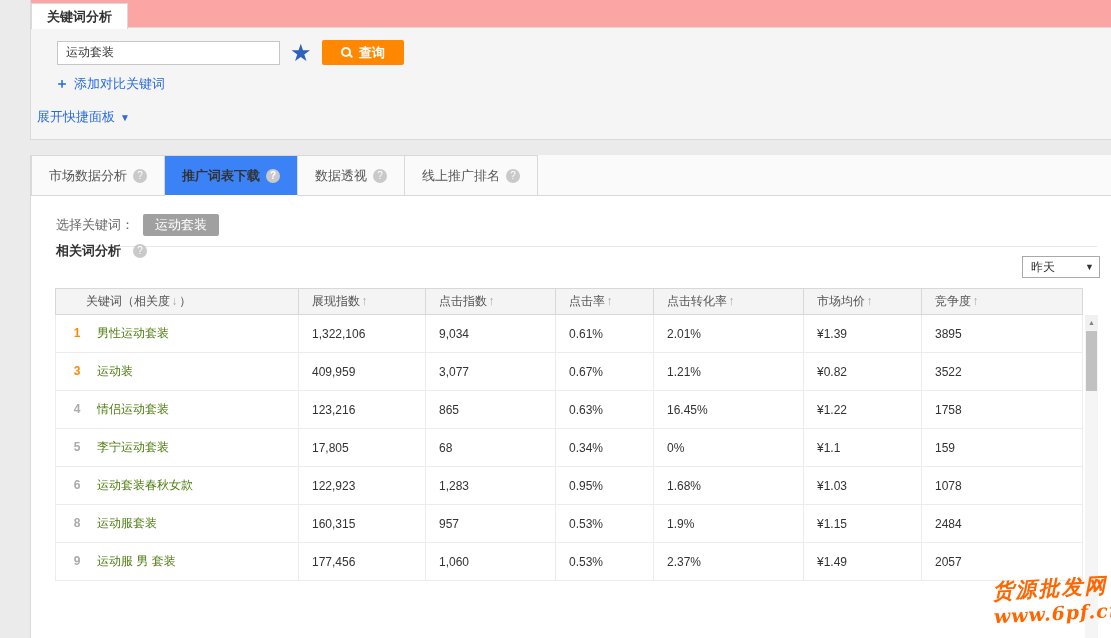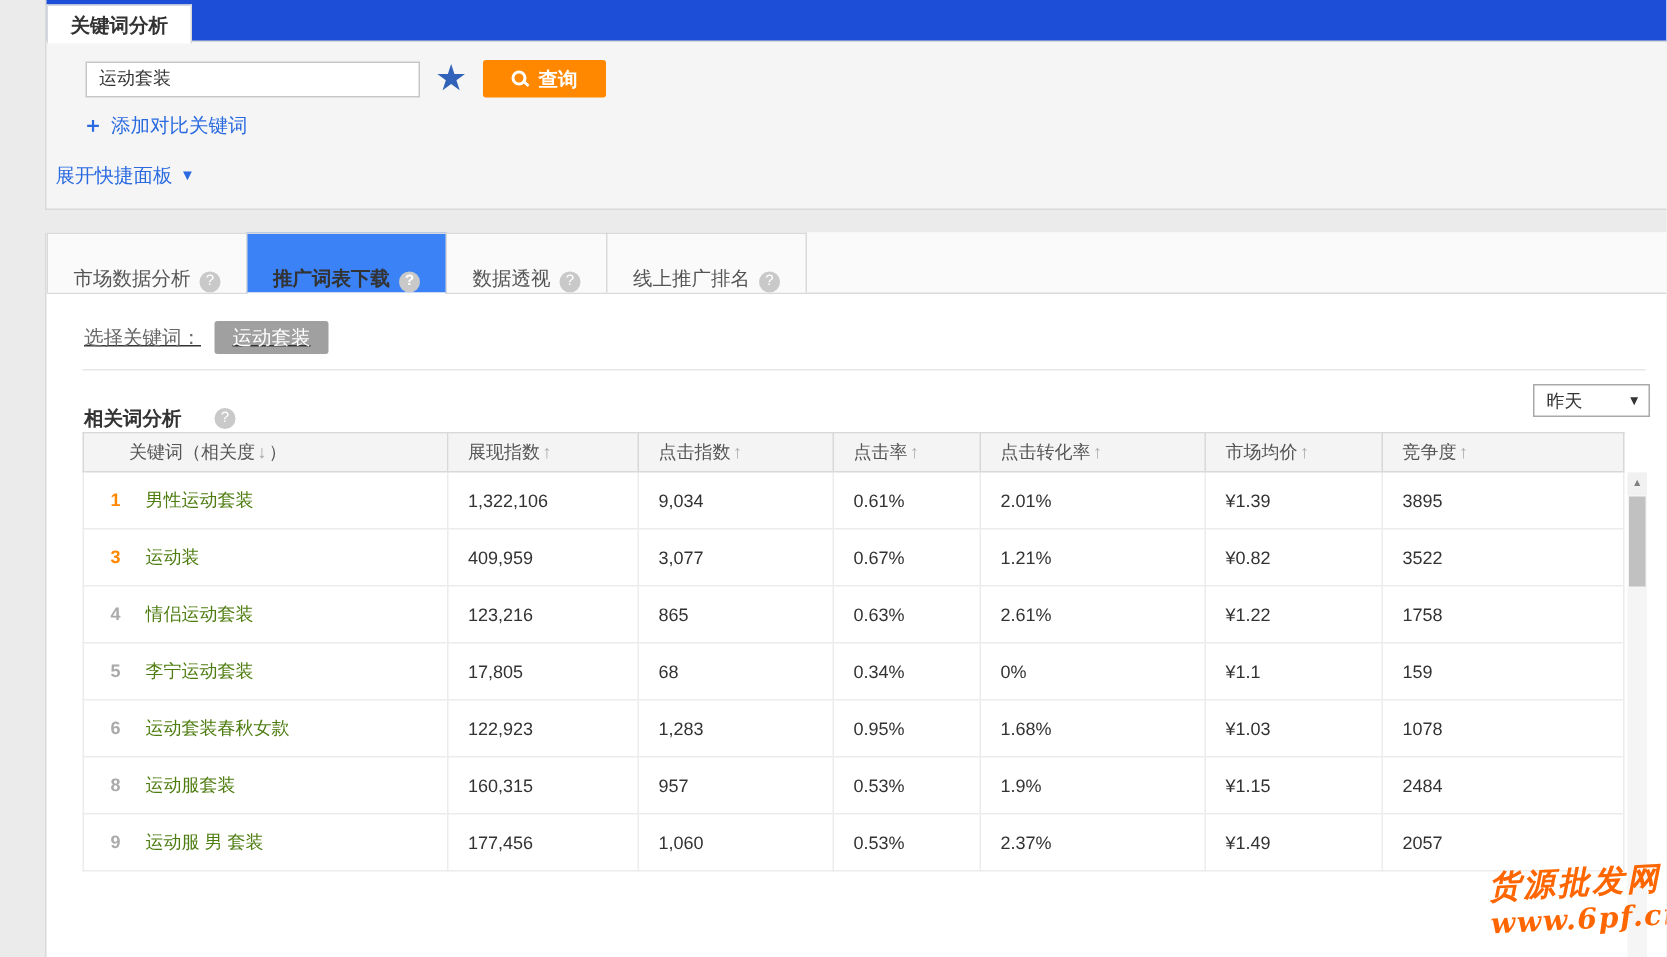--- a/index.html
+++ b/index.html
@@ -2,21 +2,21 @@
 <html><head>
 <meta charset="utf-8">
 <style>
   * { margin:0; padding:0; box-sizing:border-box; }
   html,body { width:1111px; height:638px; overflow:hidden; background:#ebebeb;
     font-family:"Liberation Sans","DejaVu Sans",sans-serif; font-size:12px; color:#333; position:relative; }
 
   
   .top-panel { position:absolute; left:30px; top:0; width:1081px; height:140px;
     background:#f5f5f5; border-left:1px solid #d9d9d9; border-bottom:1px solid #d9d9d9; }
-  .top-strip { position:relative; height:28px; background:#1d4ed8; border-bottom:1px solid #d9d9d9; }
+  .top-strip { position:relative; height:28px; background:#fca5a5; border-bottom:1px solid #d9d9d9; }
   .main-tab { position:absolute; left:0; top:3px; height:26px; line-height:25px; z-index:2;
     background:#fff; border:1px solid #d9d9d9; border-bottom:none; padding:0 15px;
     font-weight:bold; font-size:13px; color:#333; }
   .search-row { position:absolute; left:26px; top:40px; height:25px; display:flex; align-items:center; }
   .kw-input { width:223px; height:24px; border:1px solid #c6c6c6; background:#fff; padding:0 8px;
     font-size:12px; color:#333; font-family:inherit; }
   .star { margin-left:10px; font-size:24px; line-height:24px; color:#2f62b8; cursor:pointer; }
   .query-btn { margin-left:10px; width:82px; height:25px; background:#ff8800; border:none; border-radius:2px;
     color:#fff; font-size:13px; font-weight:bold; display:flex; align-items:center; justify-content:center; gap:6px; cursor:pointer; font-family:inherit; }
   .mag { position:relative; width:13px; height:13px; display:inline-block; }
@@ -27,35 +27,35 @@
   .blue-link { color:#2a6ae0; font-size:13px; cursor:pointer; text-decoration:none; display:inline-flex; align-items:center; gap:5px; }
   .add-row { position:absolute; left:24px; top:75px; }
   .expand-row { position:absolute; left:6px; top:108px; }
   .plus-glyph { font-weight:bold; font-size:14px; }
   .caret-glyph { font-size:10px; }
 
   
   .main-panel { position:absolute; left:30px; top:155px; width:1081px; height:483px;
     background:#fff; border-left:1px solid #d9d9d9; }
   .tabs-row { position:relative; display:flex; height:41px; background:#fafafa; border-bottom:1px solid #d9d9d9; }
-  .tab { display:flex; align-items:flex-end; justify-content:center; gap:6px; padding:0 17px;
+  .tab { display:flex; align-items:center; justify-content:center; gap:6px; padding:0 17px;
     border:1px solid #d9d9d9; border-bottom:none; margin-right:-1px; background:#fafafa;
     font-size:13px; color:#555; cursor:pointer; position:relative; }
   .tab.active { background:#3b82f6; font-weight:bold; color:#333; z-index:2; }
   .tab.active::after { content:''; position:absolute; left:0; right:0; bottom:-1px; height:1px; background:#fff; }
   .help-ic { width:14px; height:14px; border-radius:50%; background:#c9c9c9; color:#fff;
     font-size:10px; line-height:14px; text-align:center; display:inline-block; flex:0 0 auto; }
 
-  .kw-row { position:absolute; left:25px; top:59px; display:flex; align-items:center;text-decoration:underline; }
+  .kw-row { position:absolute; left:25px; top:59px; display:flex; align-items:center; }
   .kw-row-label { font-size:13px; color:#666; }
   .kw-tag { margin-left:9px; height:22px; line-height:22px; padding:0 12px; background:#a0a0a0;
     color:#fff; font-size:13px; border-radius:2px; cursor:pointer; }
   .divider { position:absolute; left:24px; width:1042px; top:91px; border-top:1px solid #e7e7e7; }
 
-  .section-row { position:absolute; left:25px; top:115px; display:flex; align-items:center; gap:22px; }
+  .section-row { position:absolute; left:25px; top:87px; display:flex; align-items:center; gap:12px; }
   .section-title { font-size:13px; font-weight:bold; color:#333; }
   .date-select { position:absolute; left:991px; top:101px; width:78px; height:22px;
     border:1px solid #a9a9a9; background:#fff; display:flex; align-items:center; cursor:pointer; }
   .date-select .val { flex:1; padding-left:8px; font-size:12px; color:#333; }
   .date-select .sel-caret { font-size:9px; color:#333; padding-right:5px; }
 
   
   .table-wrap { position:absolute; left:24px; top:133px; width:1027px; }
   table { border-collapse:collapse; width:1027px; table-layout:fixed; }
   th { background:#f4f4f4; border:1px solid #d8d8d8; height:26px; font-weight:normal;
@@ -190,21 +190,21 @@
             <td>0.67%</td>
             <td>1.21%</td>
             <td>¥0.82</td>
             <td>3522</td>
           </tr>
           <tr>
             <td class="kwcell"><span class="rank">4</span><a class="kwlink">情侣运动套装</a></td>
             <td>123,216</td>
             <td>865</td>
             <td>0.63%</td>
-            <td>2.61%</td>
+            <td>16.45%</td>
             <td>¥1.22</td>
             <td>1758</td>
           </tr>
           <tr>
             <td class="kwcell"><span class="rank">5</span><a class="kwlink">李宁运动套装</a></td>
             <td>17,805</td>
             <td>68</td>
             <td>0.34%</td>
             <td>0%</td>
             <td>¥1.1</td>

